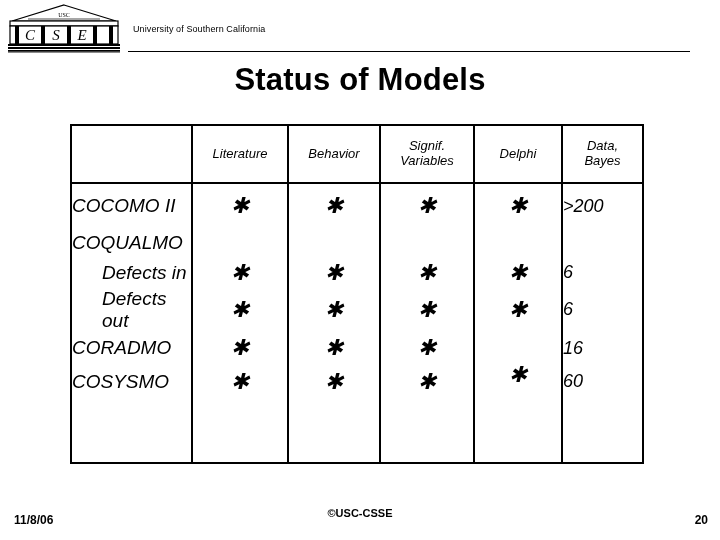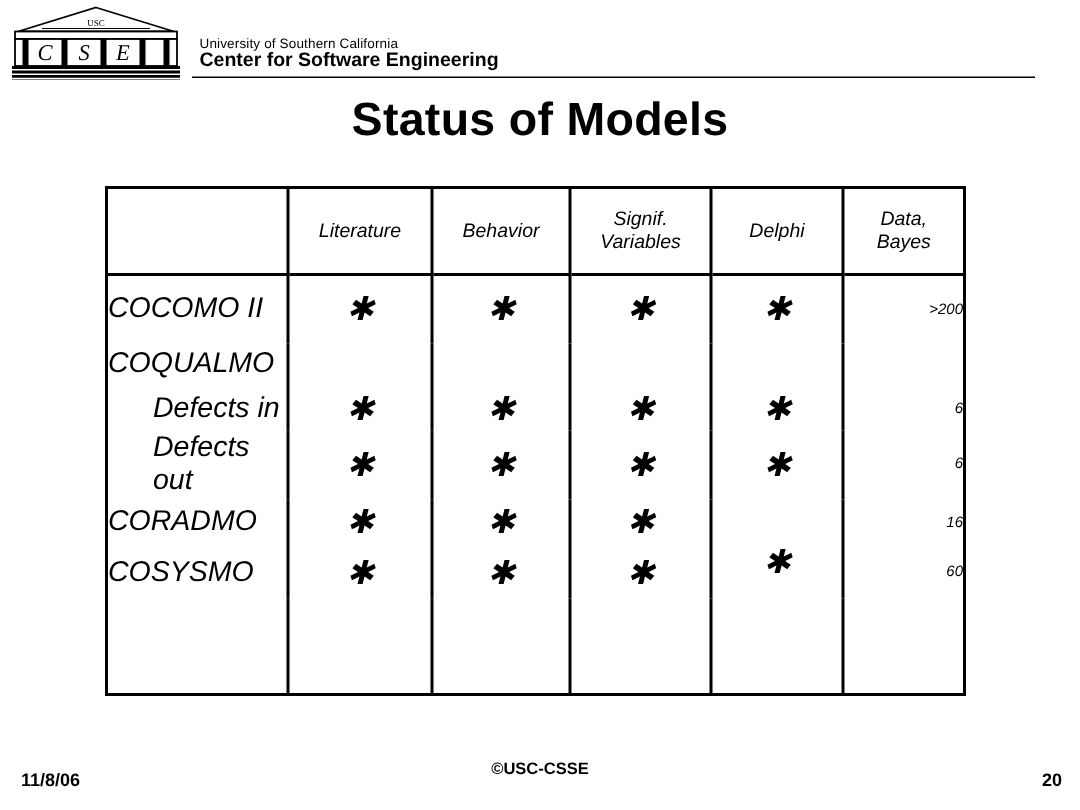--- a/index.html
+++ b/index.html
@@ -112,22 +112,22 @@
   }
   td.rowlabel.indent {
     padding-left: 30px;
   }
   td.star {
     text-align: center;
     font-size: 22px;
     line-height: 1;
   }
   td.num {
-    text-align: right;
-    font-size: 10px;
+    text-align: left;
+    font-size: 18px;
   }
   tr.datarow td {
     height: 28px;
   }
   tr.filler td {
     height: 60px;
   }
 
   
   .footer-date {
@@ -181,21 +181,20 @@
       <text x="74" y="36" font-family="'Liberation Serif', serif" font-size="15" font-style="italic" text-anchor="middle" fill="#000000">E</text>
 
       <rect x="0" y="40" width="112" height="9" fill="#000000"></rect>
       <line x1="0" y1="42.5" x2="112" y2="42.5" stroke="#ffffff" stroke-width="1"></line>
       <line x1="0" y1="45.5" x2="112" y2="45.5" stroke="#ffffff" stroke-width="1"></line>
       <line x1="0" y1="48.2" x2="112" y2="48.2" stroke="#ffffff" stroke-width="0.8"></line>
     </svg>
   </div>
 
   <div class="univ-line">University of Southern California</div>
-  <div class="center-line">Center for Software Engineering</div>
   <div class="header-rule"></div>
 </div>
 
 <div class="slide-title">Status of Models</div>
 
 <div class="table-wrap">
   <table class="models">
     <colgroup>
       <col style="width:120px">
       <col style="width:96px">

